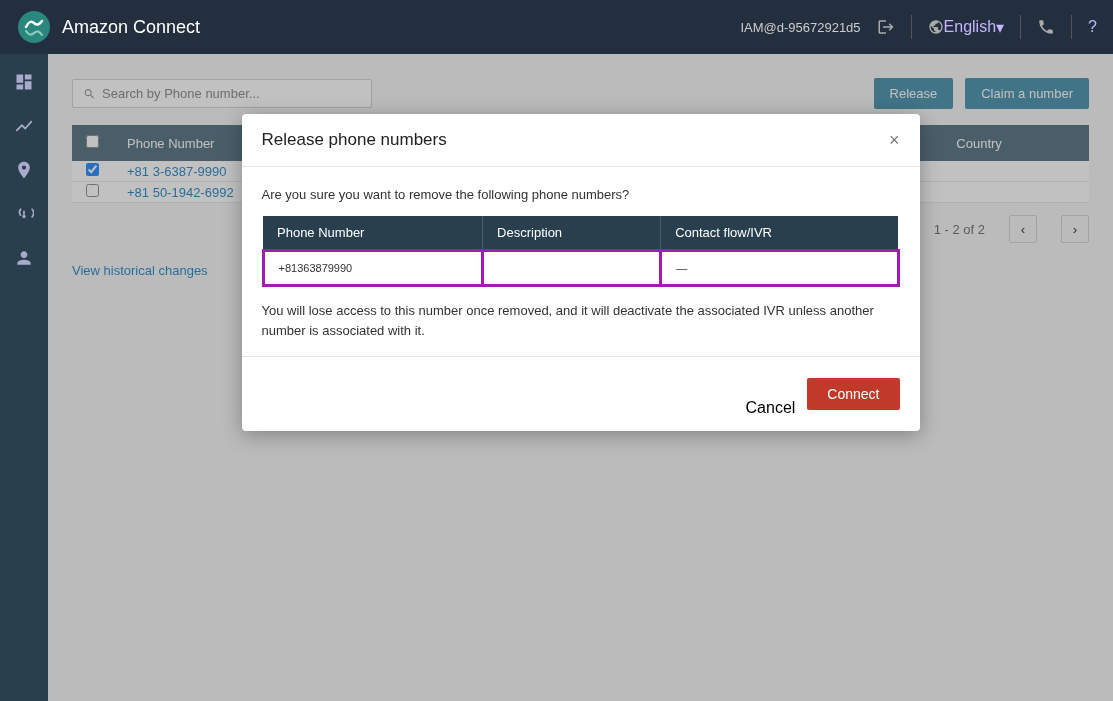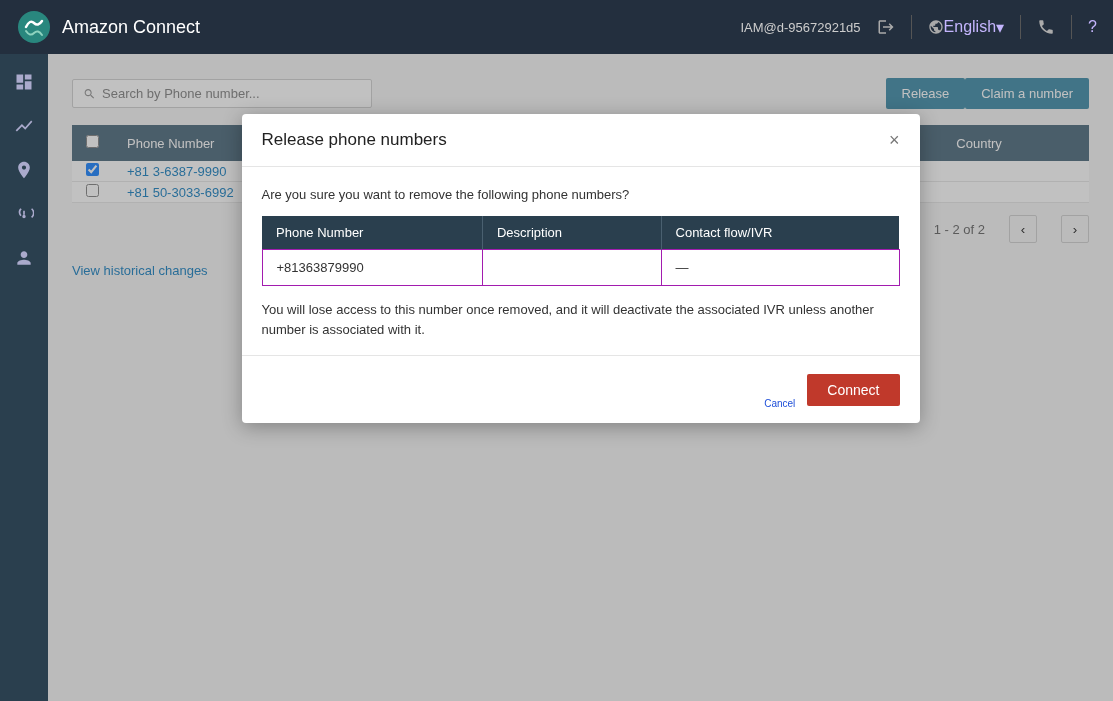--- a/index.html
+++ b/index.html
@@ -102,20 +102,21 @@
       font-size: 24px;
       font-weight: 400;
       color: #333;
       margin-bottom: 20px;
     }
 
     
     .toolbar {
       display: flex;
       align-items: center;
+      gap: 12px;
       margin-bottom: 16px;
     }
     .search-box {
       display: flex;
       align-items: center;
       background: white;
       border: 1px solid #ccc;
       border-radius: 2px;
       padding: 6px 10px;
       gap: 6px;
@@ -266,44 +267,44 @@
       color: white;
     }
     .modal-table thead th {
       padding: 9px 14px;
       text-align: left;
       font-size: 13px;
       font-weight: 500;
     }
     .modal-table tbody td {
       padding: 10px 14px;
-      font-size: 13px;
+      font-size: 11px;
       color: #333;
-      border: 1px solid #a21caf;
+      border: 3px solid #a21caf;
     }
     .modal-table thead th:first-child { border-right: 1px solid #4a6070; }
     .modal-table thead th:nth-child(2) { border-right: 1px solid #4a6070; }
     .modal-warning {
       font-size: 13px;
       color: #333;
       line-height: 1.5;
     }
     .modal-footer {
       display: flex;
       align-items: center;
       justify-content: flex-end;
       padding: 14px 20px;
       gap: 12px;
       border-top: 1px solid #e5e5e5;
     }
     .btn-cancel {
       background: none;
       border: none;
-      color: #1d4ed8;
-      font-size: 10px;
+      color: #000000;
+      font-size: 16px;
       cursor: pointer;
       margin-top: 28px;
     }
     .btn-remove {
       background: #c0392b;
       color: white;
       border: none;
       padding: 8px 20px;
       border-radius: 2px;
       font-size: 14px;
@@ -412,21 +413,21 @@
         <tr>
           <td><input type="checkbox" checked="" style=""></td>
           <td><a href="#">+81 3-6387-9990</a></td>
           <td></td>
           <td></td>
           <td></td>
           <td></td>
         </tr>
         <tr>
           <td><input type="checkbox" style=""></td>
-          <td><a href="#">+81 50-3033-6992</a></td>
+          <td><a href="#">+81 50-1942-6992</a></td>
           <td></td>
           <td></td>
           <td></td>
           <td></td>
         </tr>
       </tbody>
     </table>
 
     
     <div class="pagination">

